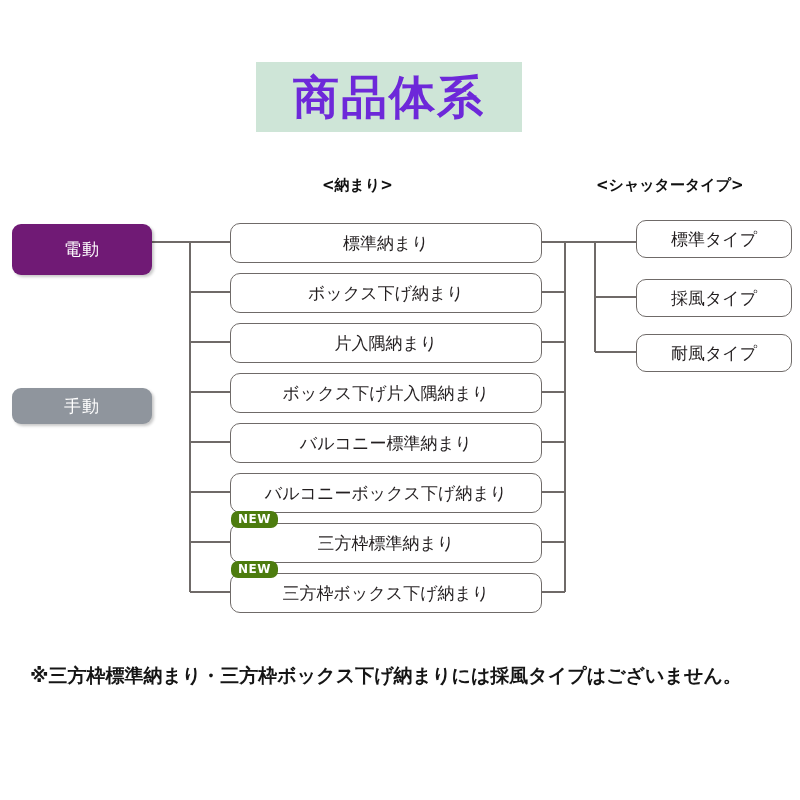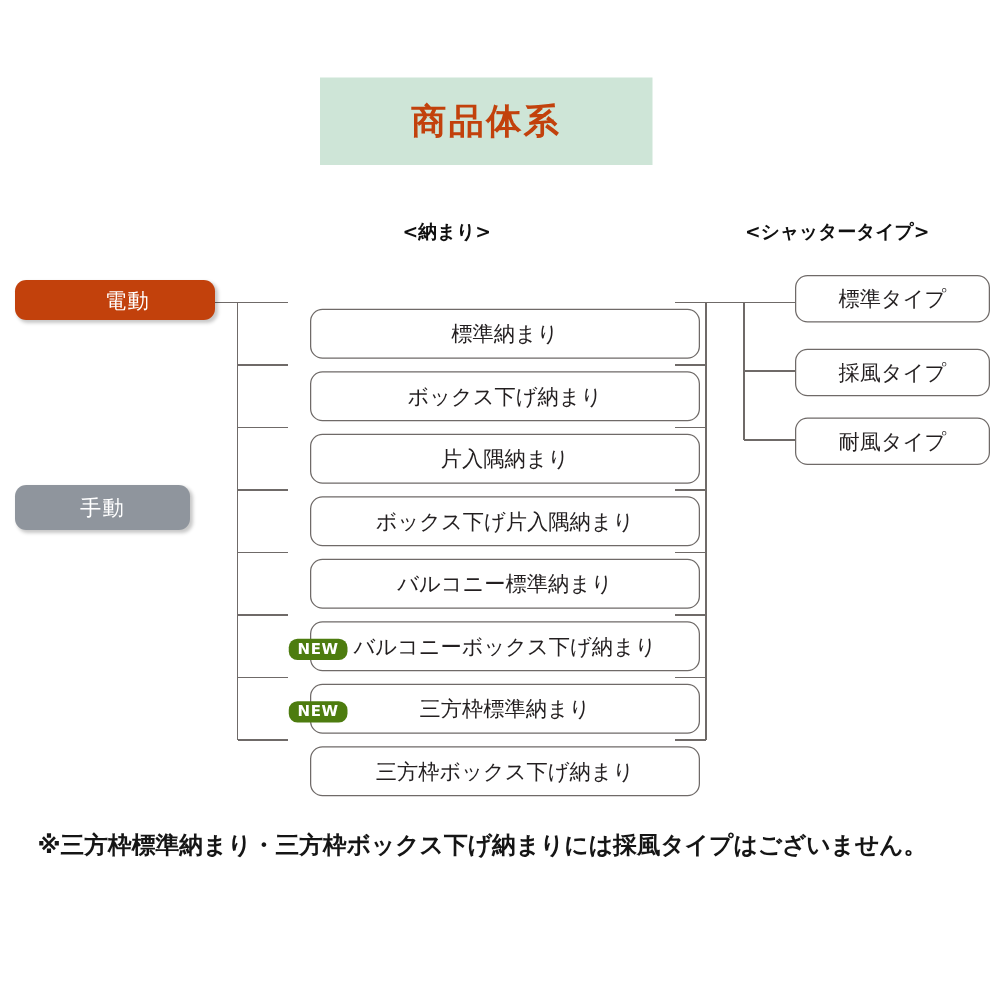--- a/index.html
+++ b/index.html
@@ -29,24 +29,24 @@
     left: 256px;
     top: 62px;
     width: 266px;
     height: 70px;
     background: #cee5d7;
     display: flex;
     align-items: center;
     justify-content: center;
   }
   .title-banner .title-text {
-    font-size: 28px;
+    font-size: 46px;
     font-weight: bold;
     letter-spacing: 2px;
-    color: #c2410c;
+    color: #6d28d9;
     line-height: 1;
   }
 
   
   .col-header {
     position: absolute;
     font-size: 15px;
     font-weight: bold;
     color: #101010;
     white-space: nowrap;
@@ -69,23 +69,22 @@
     display: flex;
     align-items: center;
     justify-content: center;
     font-size: 17px;
     color: #ffffff;
     letter-spacing: 1px;
     box-shadow: 2px 2px 3px rgba(0,0,0,0.22);
   }
   .cat-box.electric {
     left: 12px; top: 224px;
-    width: 140px; height: 32px;
-    background: #c2410c;
-    padding-left: 20px;
+    width: 140px; height: 51px;
+    background: #701a75;
   }
   .cat-box.manual {
     left: 12px; top: 388px;
     width: 140px; height: 36px;
     background: #8f959d;
   }
 
   
   .item-box {
     position: absolute;
@@ -93,24 +92,23 @@
     border: 1.3px solid #6f6a68;
     border-radius: 10px;
     display: flex;
     align-items: center;
     justify-content: center;
     font-size: 17px;
     color: #231f20;
     white-space: nowrap;
   }
   .item-box.mid {
-    left: 248px;
+    left: 230px;
     width: 310px;
     height: 38px;
-    margin-top: 24px;
   }
   .item-box.right {
     left: 636px;
     width: 154px;
     height: 36px;
   }
 
   
   .new-badge {
     position: absolute;

